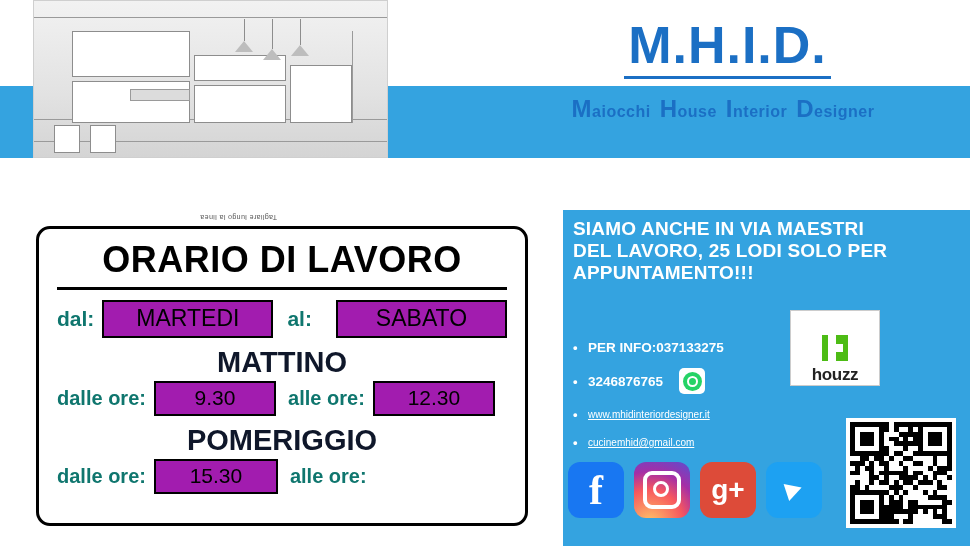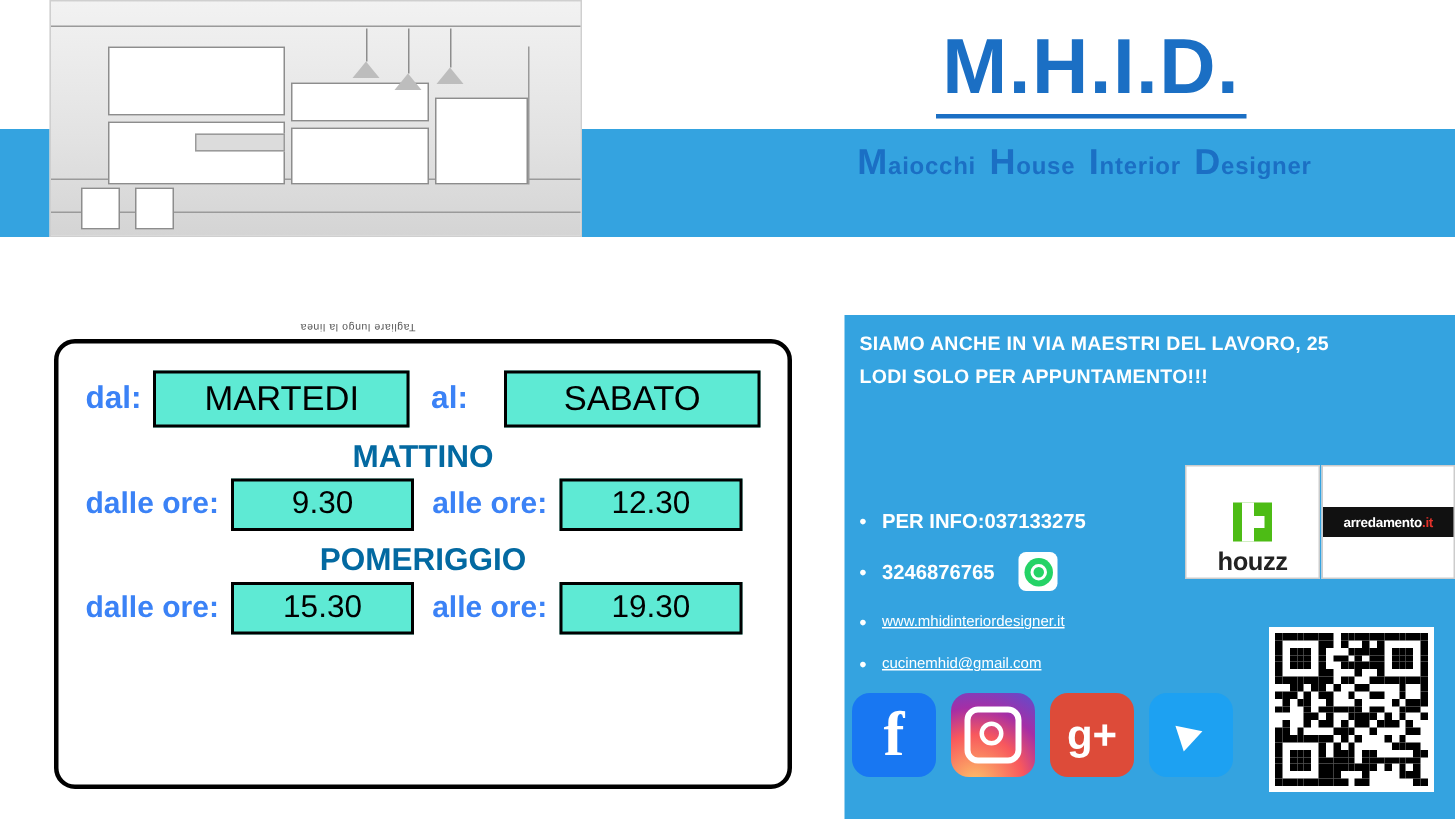--- a/index.html
+++ b/index.html
@@ -170,45 +170,45 @@
   }
   .row-range {
     display: flex;
     align-items: center;
     margin-top: 10px;
     padding: 0 4px;
   }
   .lbl {
     font-weight: bold;
     font-size: 21px;
-    color: #3b82f6;
+    color: #0f766e;
     white-space: nowrap;
   }
   .boxval {
     border: 2px solid #000;
-    background: #5eead4;
+    background: #a21caf;
     font-size: 23px;
     text-align: center;
     padding: 3px 0 4px 0;
     color: #000;
   }
   .row-range .boxval.first {
     width: 192px;
     margin: 0 14px 0 8px;
   }
   .row-range .boxval.second {
     width: 192px;
     margin-left: 24px;
   }
   .section-title {
     text-align: center;
     font-weight: bold;
-    font-size: 21px;
+    font-size: 29px;
     margin-top: 8px;
-    color: #0369a1;
+    color: #0f172a;
   }
   .row-times {
     display: flex;
     align-items: center;
     margin-top: 2px;
     padding: 0 4px;
   }
   .row-times .lbl { font-size: 20px; }
   .row-times .boxval {
     width: 120px;
@@ -230,21 +230,21 @@
     vertical-align: 2px;
   }
 
   
   .rp-heading {
     position: absolute;
     left: 573px; top: 218px;
     width: 330px;
     color: #ffffff;
     font-weight: bold;
-    font-size: 13px;
+    font-size: 19px;
     line-height: 22px;
     letter-spacing: 0.2px;
   }
   .contacts {
     position: absolute;
     left: 573px; top: 340px;
     width: 340px;
     color: #ffffff;
     font-size: 13.5px;
     font-weight: bold;
@@ -459,20 +459,21 @@
     </div>
   </div>
 
 
   <div class="left-panel"></div>
   <div class="right-panel"></div>
 
   <div class="sign-upside">Tagliare lungo la linea</div>
 
   <div class="sign">
+    <div class="sign-title">ORARIO DI LAVORO</div>
 
     <div class="row-range">
       <span class="lbl">dal:</span>
       <span class="boxval first">MARTEDI</span>
       <span class="lbl">al:</span>
       <span class="boxval second">SABATO</span>
     </div>
 
     <div class="section-title">MATTINO</div>
     <div class="row-times">
@@ -480,21 +481,20 @@
       <span class="boxval">9.30</span>
       <span class="lbl">alle ore:</span>
       <span class="boxval">12.30</span>
     </div>
 
     <div class="section-title">POMERIGGIO</div>
     <div class="row-times">
       <span class="lbl">dalle ore:</span>
       <span class="boxval">15.30</span>
       <span class="lbl">alle ore:</span>
-      <span class="boxval">19.30</span>
     </div>
 
   </div>
 
   <div class="rp-heading">SIAMO ANCHE IN VIA MAESTRI DEL LAVORO, 25 LODI SOLO PER APPUNTAMENTO!!!</div>
 
   <div class="contacts">
     <div class="contact-row">
       <span class="bullet">•</span>
       <span class="txt">PER INFO:037133275</span>
@@ -528,25 +528,20 @@
       </div>
     <div class="sic sic-tw">
         <span class="bird"></span>
       </div>
   </div>
 
   <div class="houzz">
     <div class="mark"></div>
     <div class="label">houzz</div>
   </div>
-  <div class="arredo">
-    <div class="bar">
-      <span>arredamento</span><em>.it</em>
-    </div>
-  </div>
 
   <div class="qr">
     <div class="grid" id="qr-grid">
         <i class="on"></i>
         <i class="on"></i>
         <i class="on"></i>
         <i class="on"></i>
         <i class="on"></i>
         <i class="on"></i>
         <i class="on"></i>

